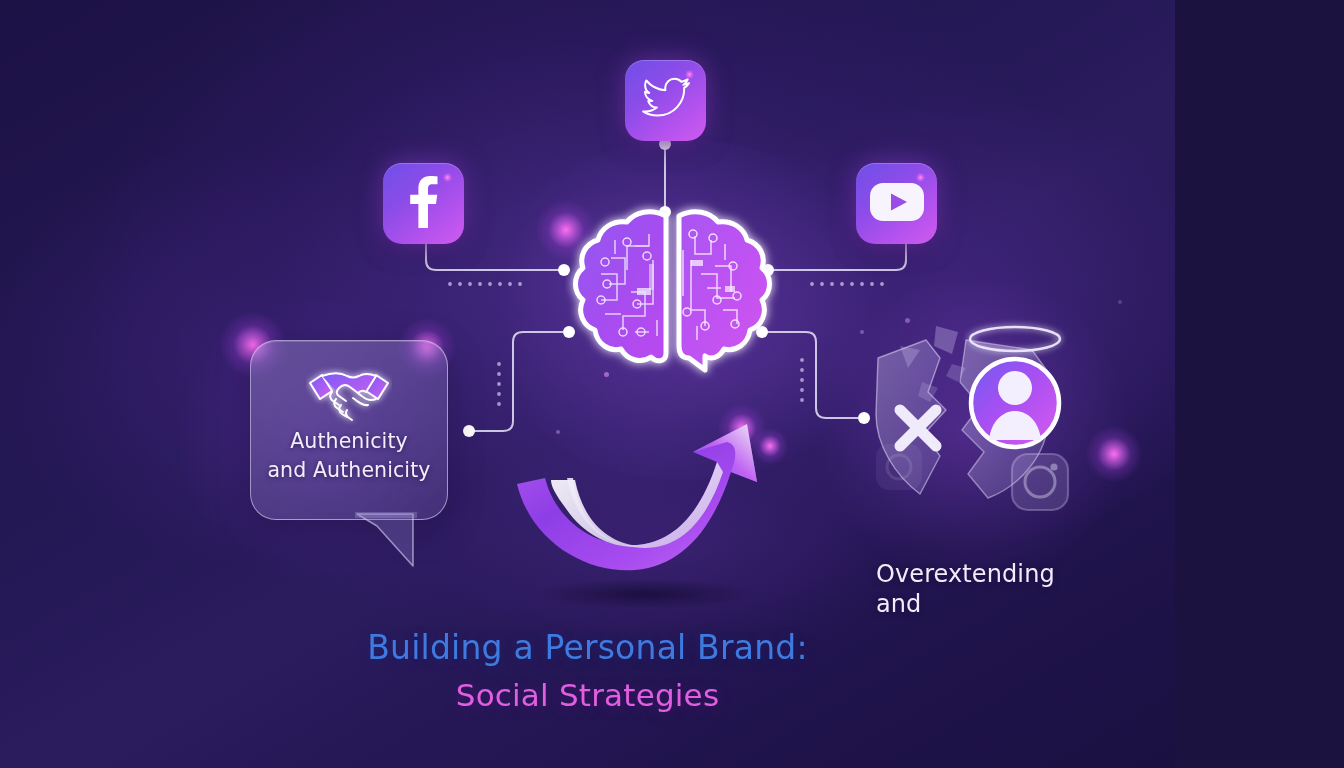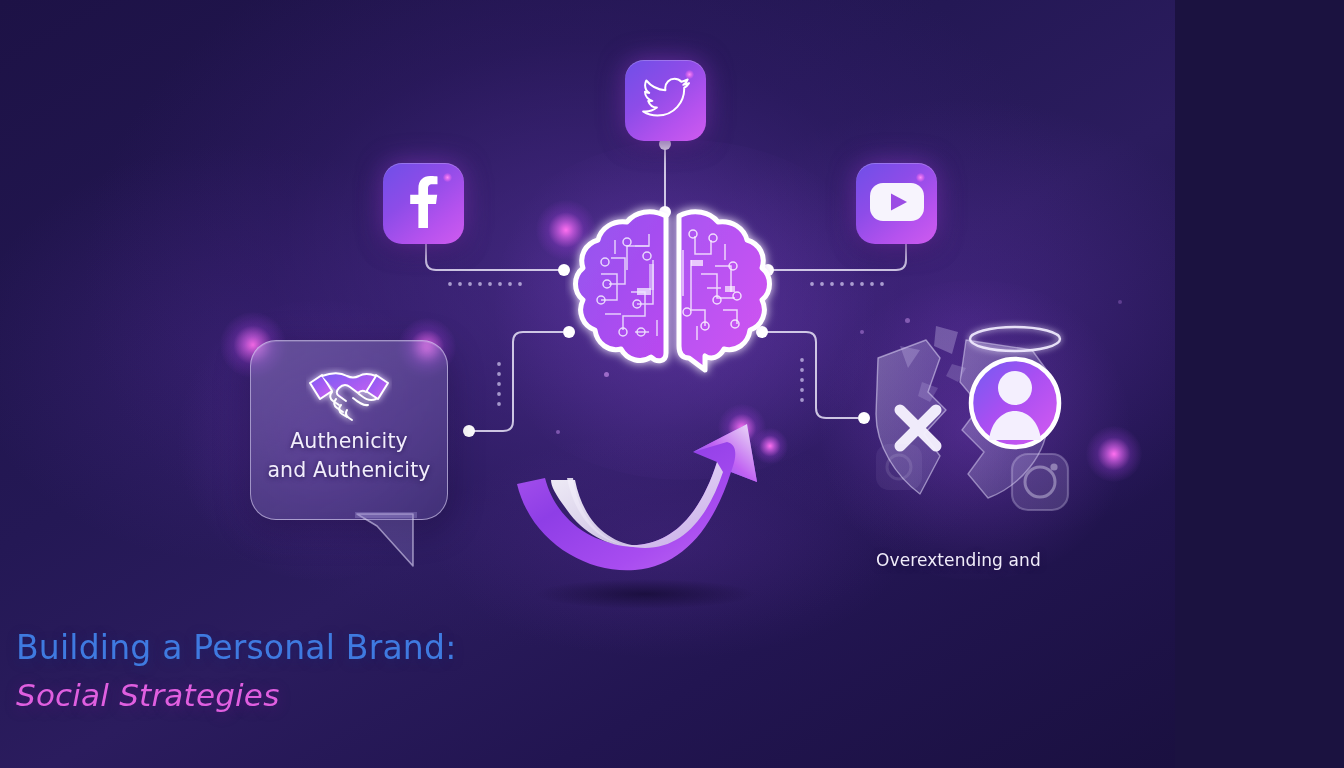--- a/index.html
+++ b/index.html
@@ -68,43 +68,42 @@
     letter-spacing:0.1px;
     text-shadow:0 1px 5px rgba(25,10,60,0.65);
   }
   #handshake { position:absolute; left:50%; transform:translateX(-50%); top:26px; }
 
   
   #right-group { position:absolute; }
   #right-label {
     position:absolute;
     color:#f0ecfa;
-    font-size:17px;
+    font-size:24px;
     line-height:1.28;
     letter-spacing:0.1px;
     text-shadow:0 1px 6px rgba(25,10,60,0.7);
     white-space:pre-line;
   }
 
   
   #arrow { position:absolute; }
 
   
-  #title-wrap { position:absolute; left:16px; right:0; }
+  #title-wrap { position:absolute; left:0; right:0; text-align:center; }
   #title-main {
     font-size:33px; letter-spacing:0.2px;
     color:#3f7ae0;
     text-shadow:0 2px 12px rgba(20,40,120,0.45);
   }
   #title-sub {
     font-size:31px; letter-spacing:0.2px;
     margin-top:10px;
     color:#e05fe0;
     text-shadow:0 2px 14px rgba(120,20,140,0.45);
-    font-style:italic;
   }
 </style>
 </head>
 <body>
 
 <div id="stage">
 
   <div class="bg-glow" style="left:470px;top:140px;width:430px;height:340px;background:radial-gradient(circle,rgba(150,80,230,0.28) 0%,rgba(110,50,190,0) 70%);"></div>
   <div class="bg-glow" style="left:810px;top:280px;width:330px;height:300px;background:radial-gradient(circle,rgba(160,80,235,0.26) 0%,rgba(110,50,190,0) 70%);"></div>
   <div class="bg-glow" style="left:170px;top:300px;width:300px;height:280px;background:radial-gradient(circle,rgba(140,70,215,0.22) 0%,rgba(110,50,190,0) 70%);"></div>

